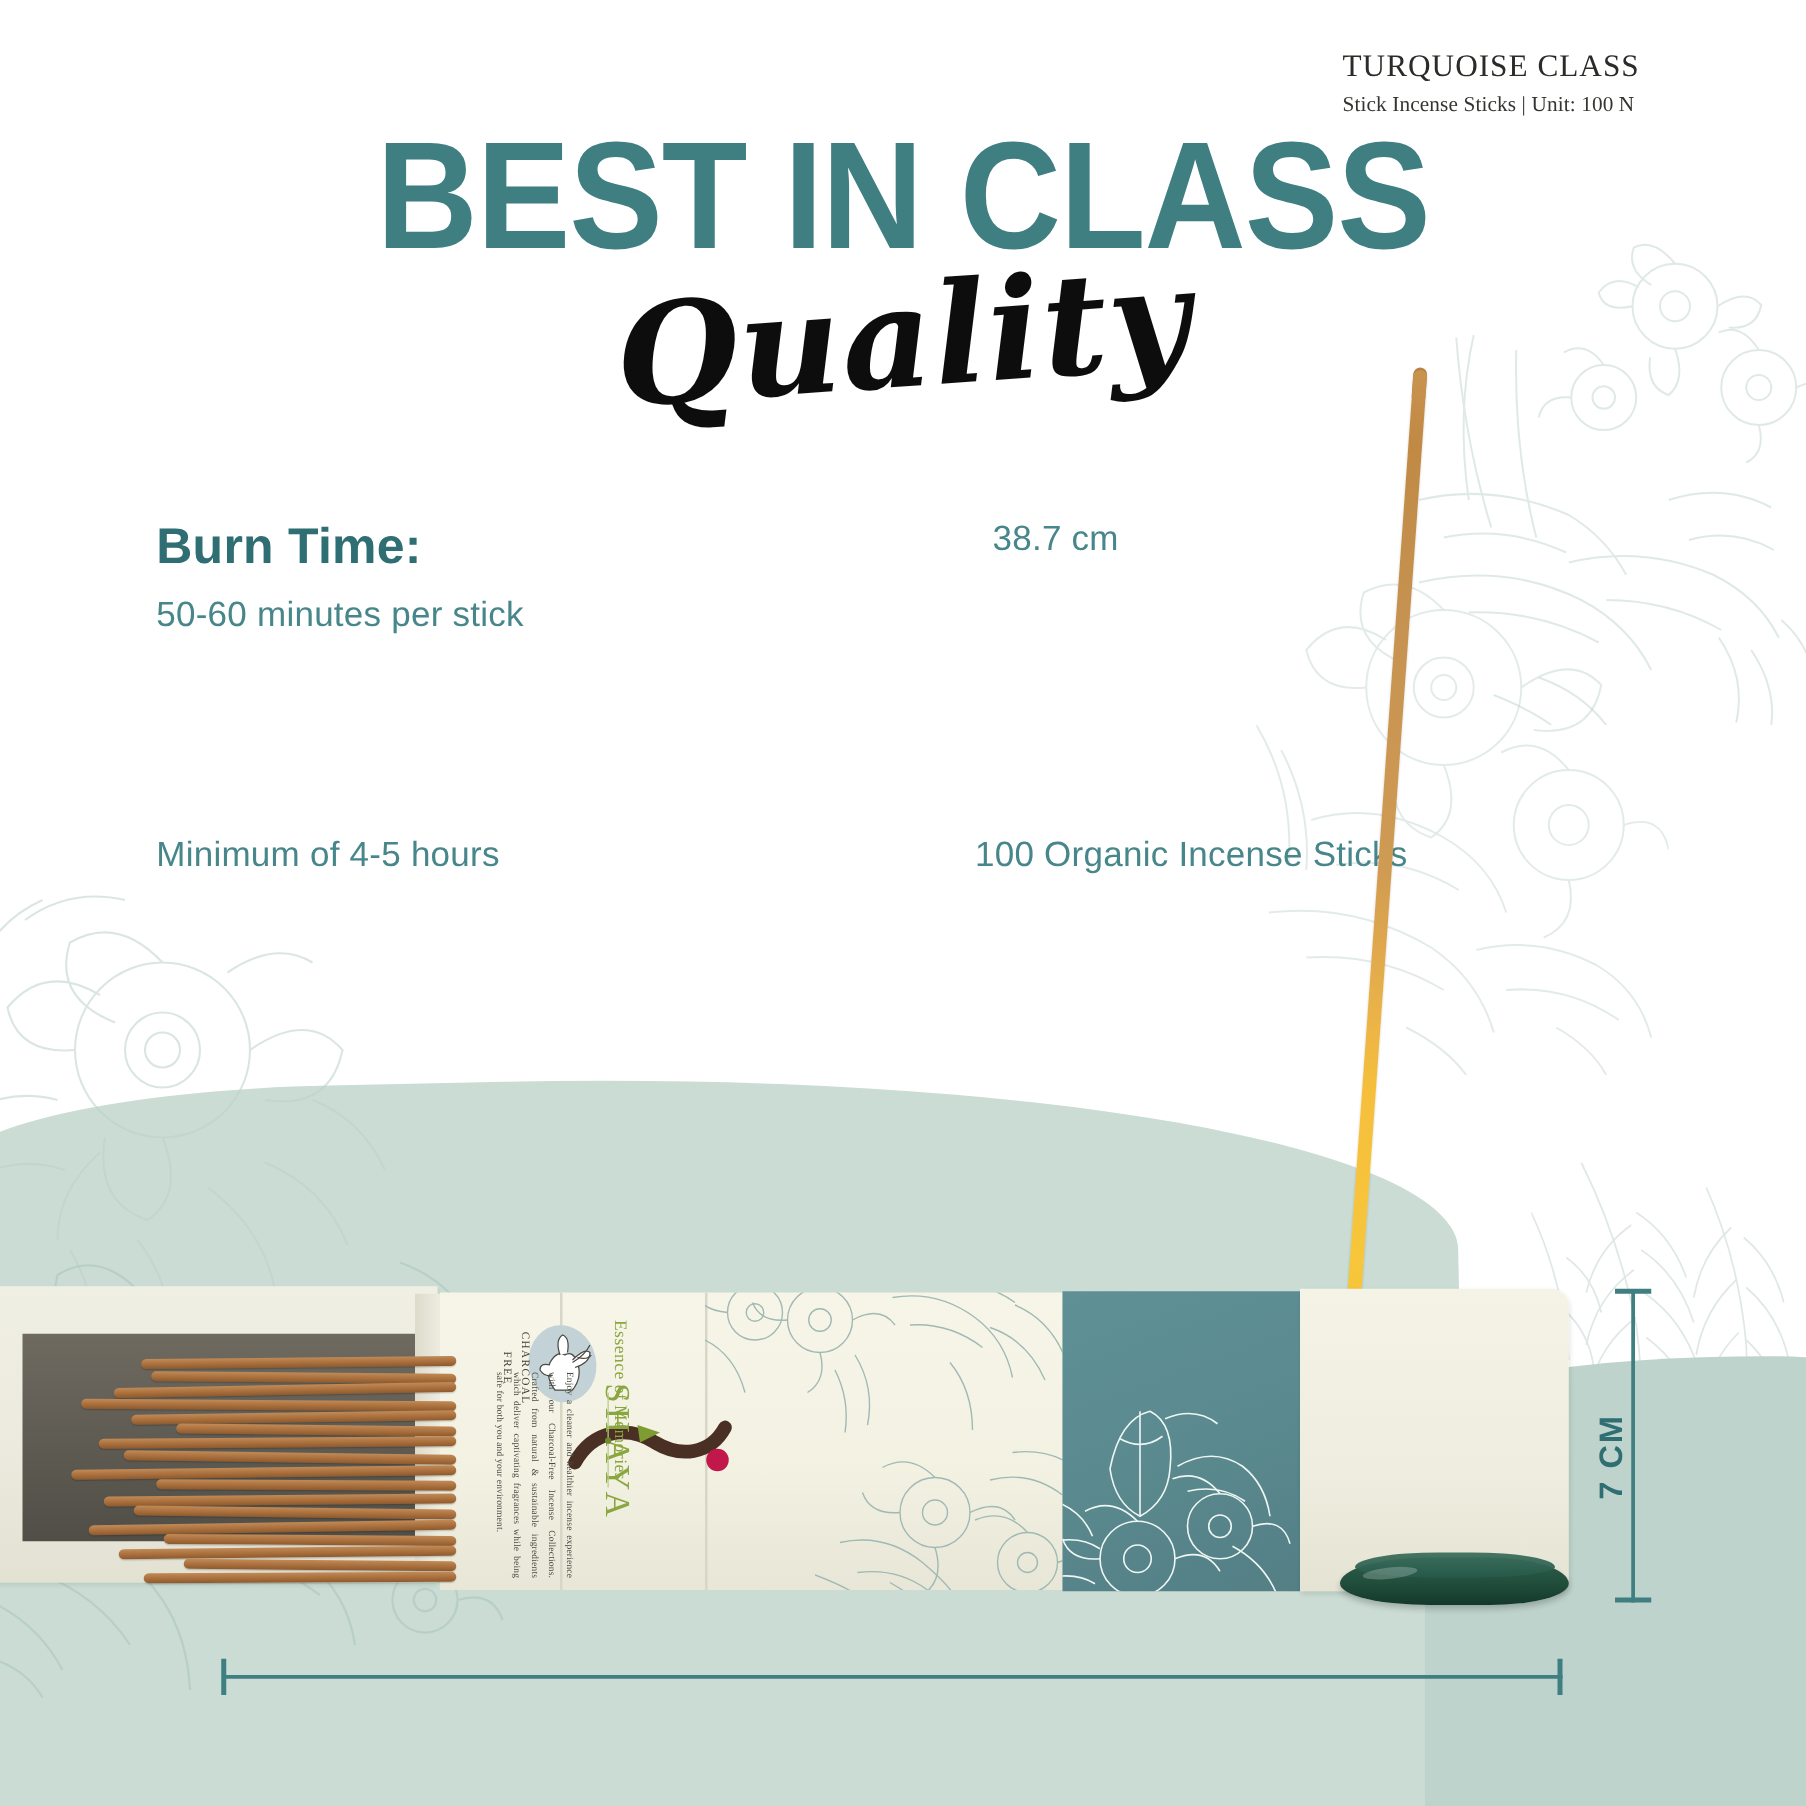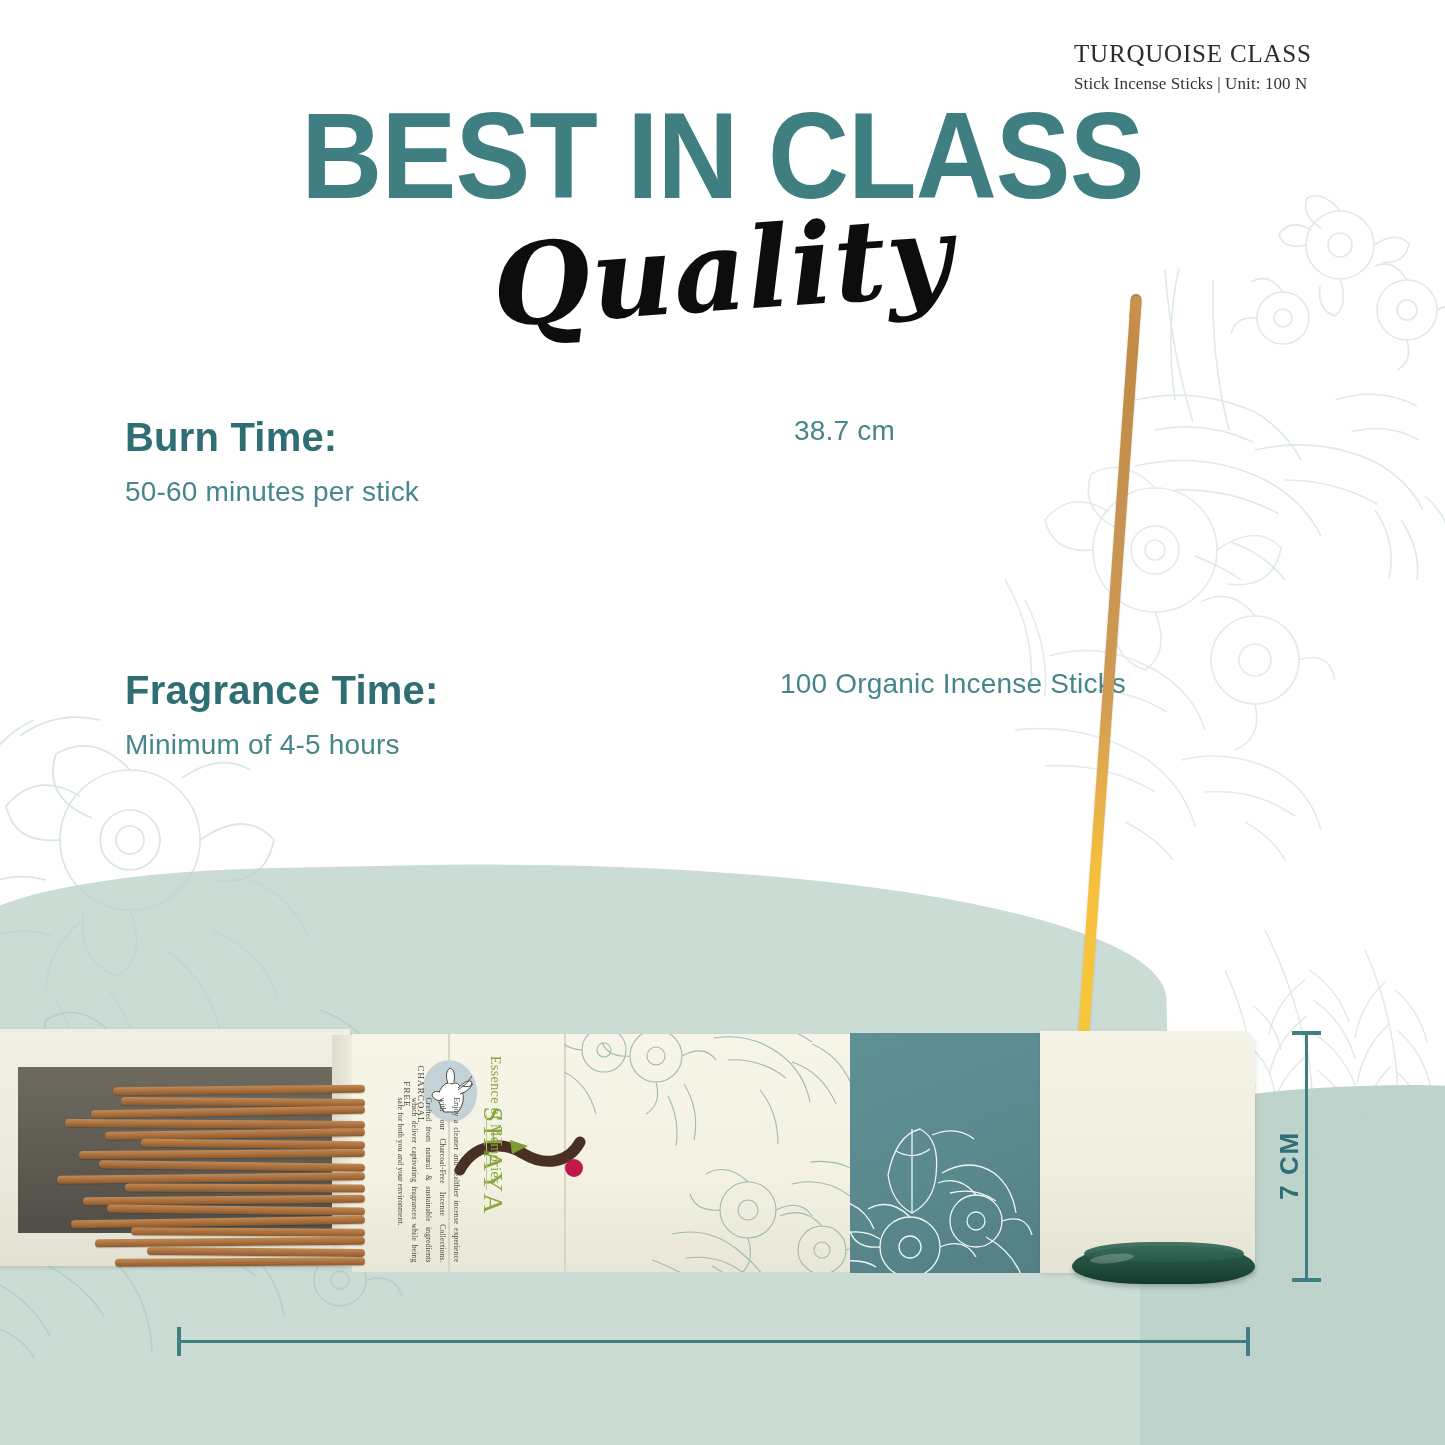--- a/index.html
+++ b/index.html
@@ -373,21 +373,20 @@
       <div class="spec-cell">
         <p class="spec-label">Burn Time:</p>
         <p class="spec-value">50-60 minutes per stick</p>
       </div>
       <div class="spec-cell right">
         <p class="spec-value indent">38.7 cm</p>
       </div>
     </div>
     <div class="spec-row second">
       <div class="spec-cell">
-        <p class="spec-label">Fragrance Time:</p>
         <p class="spec-value">Minimum of 4-5 hours</p>
       </div>
       <div class="spec-cell right">
         <p class="spec-value">100 Organic Incense Sticks</p>
       </div>
     </div>
   </div>
 
   <div class="stick-tip"></div>
   <div class="stick-standing"></div>

